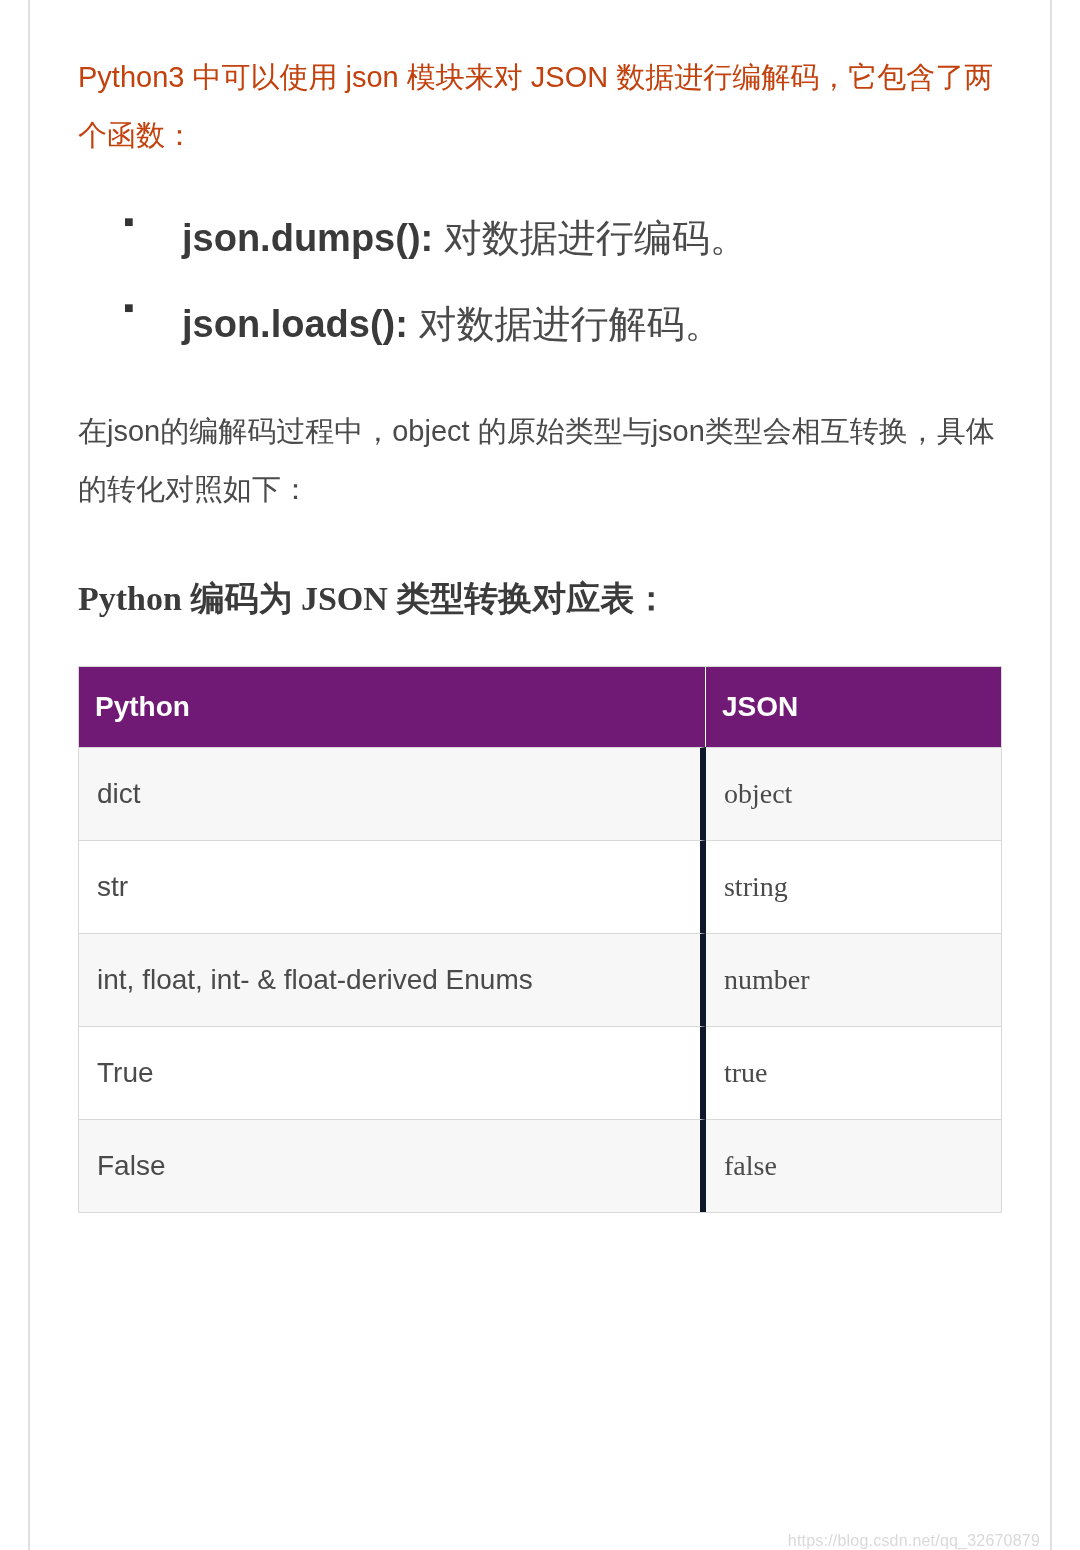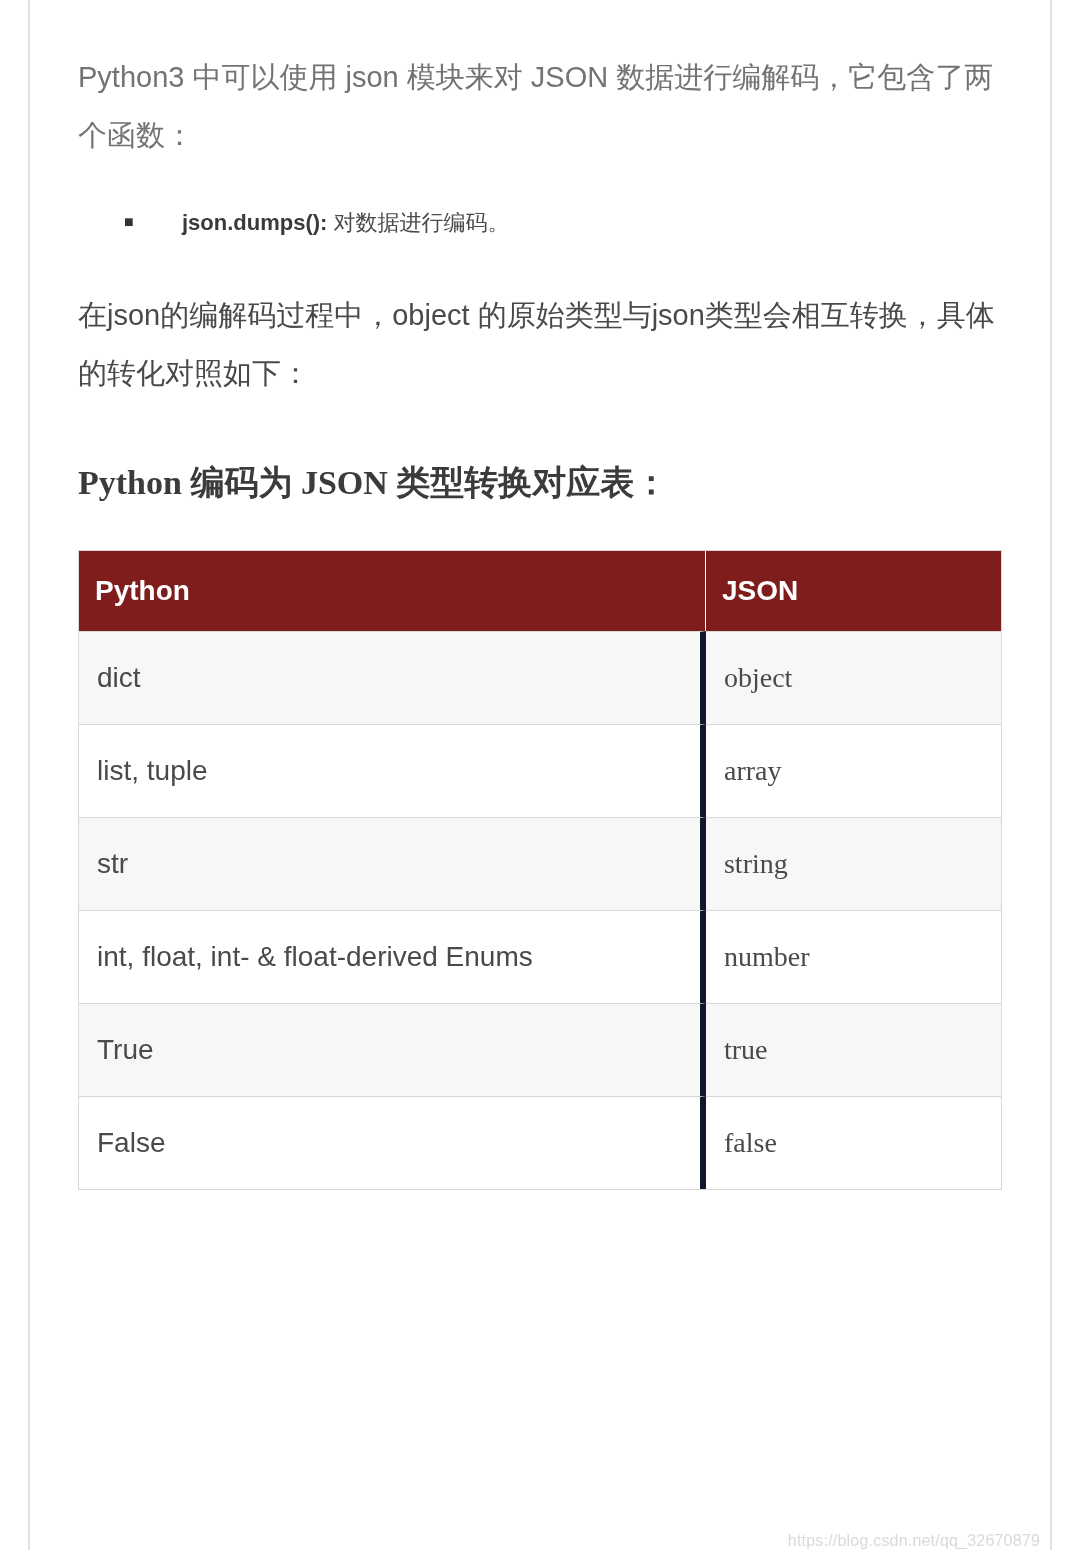--- a/index.html
+++ b/index.html
@@ -18,30 +18,30 @@
       border-left: 2px solid #e0e0e0;
       border-right: 2px solid #e0e0e0;
       margin: 0 28px;
       padding: 48px 48px 20px 48px;
       position: relative;
       min-height: 1550px;
     }
     .intro-para {
       font-size: 29px;
       line-height: 2.0;
-      color: #737373;
+      color: #c2410c;
       margin-bottom: 38px;
     }
     .bullet-list {
       list-style: none;
       margin-bottom: 42px;
       padding-left: 46px;
     }
     .bullet-item {
-      font-size: 22px;
+      font-size: 38px;
       line-height: 1.9;
       color: #4a4a4a;
       margin-bottom: 14px;
       position: relative;
       padding-left: 58px;
     }
     .bullet-item::before {
       content: "■";
       position: absolute;
       left: 0;
@@ -66,21 +66,21 @@
       margin-bottom: 44px;
       font-family: Liberation Serif, serif;
     }
     .type-table {
       width: 100%;
       border-collapse: separate;
       border-spacing: 0;
       border: 1px solid #d8d8d8;
     }
     .type-table th {
-      background: #7f1d1d;
+      background: #701a75;
       color: #ffffff;
       font-size: 28px;
       font-weight: 700;
       text-align: left;
       padding: 24px 16px;
       border-right: 1px solid #fff;
     }
     .type-table th:last-child {
       border-right: none;
     }
@@ -120,41 +120,40 @@
 <body>
 
 <div class="container">
 
   <p class="intro-para">Python3 中可以使用 json 模块来对 JSON 数据进行编解码，它包含了两个函数：</p>
 
   <ul class="bullet-list">
     <li class="bullet-item">
       <span class="bold">json.dumps():</span><span> 对数据进行编码。</span>
     </li>
+    <li class="bullet-item">
+      <span class="bold">json.loads():</span><span> 对数据进行解码。</span>
+    </li>
   </ul>
 
   <p class="desc-para">在json的编解码过程中，object 的原始类型与json类型会相互转换，具体的转化对照如下：</p>
 
   <h2 class="section-heading">Python 编码为 JSON 类型转换对应表：</h2>
 
   <table class="type-table">
     <thead>
       <tr>
         <th class="col-python">Python</th>
         <th class="col-json">JSON</th>
       </tr>
     </thead>
     <tbody>
       <tr>
         <td>dict</td>
         <td>object</td>
-      </tr>
-      <tr>
-        <td>list, tuple</td>
-        <td>array</td>
       </tr>
       <tr>
         <td>str</td>
         <td>string</td>
       </tr>
       <tr>
         <td>int, float, int- &amp; float-derived Enums</td>
         <td>number</td>
       </tr>
       <tr>

